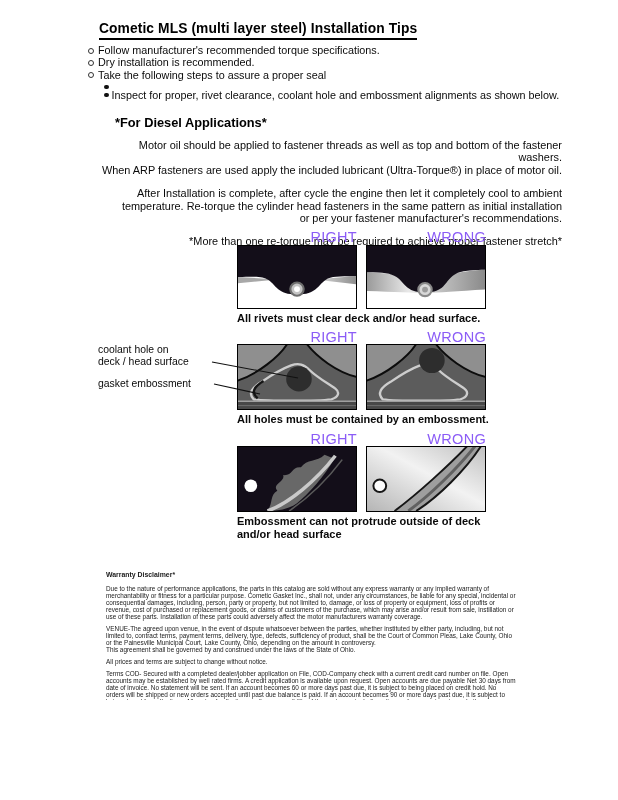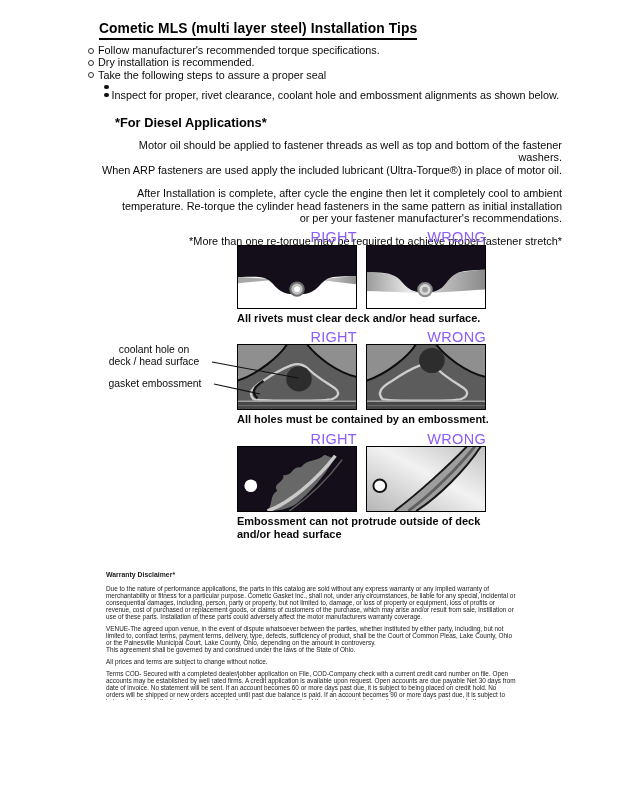--- a/index.html
+++ b/index.html
@@ -30,21 +30,21 @@
   .dg-box{position:absolute;width:120px;border:1.6px solid #000;background:#fff;box-sizing:border-box;}
   .dg-box.l{left:0;} .dg-box.r{left:129px;}
   .row1 .dg-box{top:16px;height:64px;}
   .row2 .dg-box,.row3 .dg-box{top:15px;height:66px;}
   .dg-box svg{display:block;width:100%;height:100%;}
   .dg-caption{position:absolute;left:0;width:285px;font-weight:bold;font-size:11px;line-height:13px;color:#0a0a0a;}
   .row1 .dg-caption{top:83px;} .row2 .dg-caption,.row3 .dg-caption{top:84px;}
   .row1{top:229px;} .row2{top:329px;} .row3{top:431px;}
 
   
-  .ann{position:absolute;text-align:center;font-size:10.4px;line-height:11.6px;color:#0a0a0a;}
+  .ann{position:absolute;text-align:left;font-size:10.4px;line-height:11.6px;color:#0a0a0a;}
   .ann1{left:98px;top:344px;width:112px;}
   .ann2{left:98px;top:378px;width:114px;}
   .leaders{position:absolute;left:208px;top:350px;width:100px;height:50px;}
 
   
   .legal{position:absolute;left:106px;top:571px;width:410px;color:#1a1a1a;}
   .legal h3{margin:0 0 7px 0;font-size:6.9px;font-weight:bold;}
   .legal p{margin:0 0 5px 0;font-size:6.4px;line-height:7px;}
 
   .footer-code{position:absolute;left:390px;top:760px;font-size:13px;letter-spacing:0.4px;color:#1c1c1c;}

